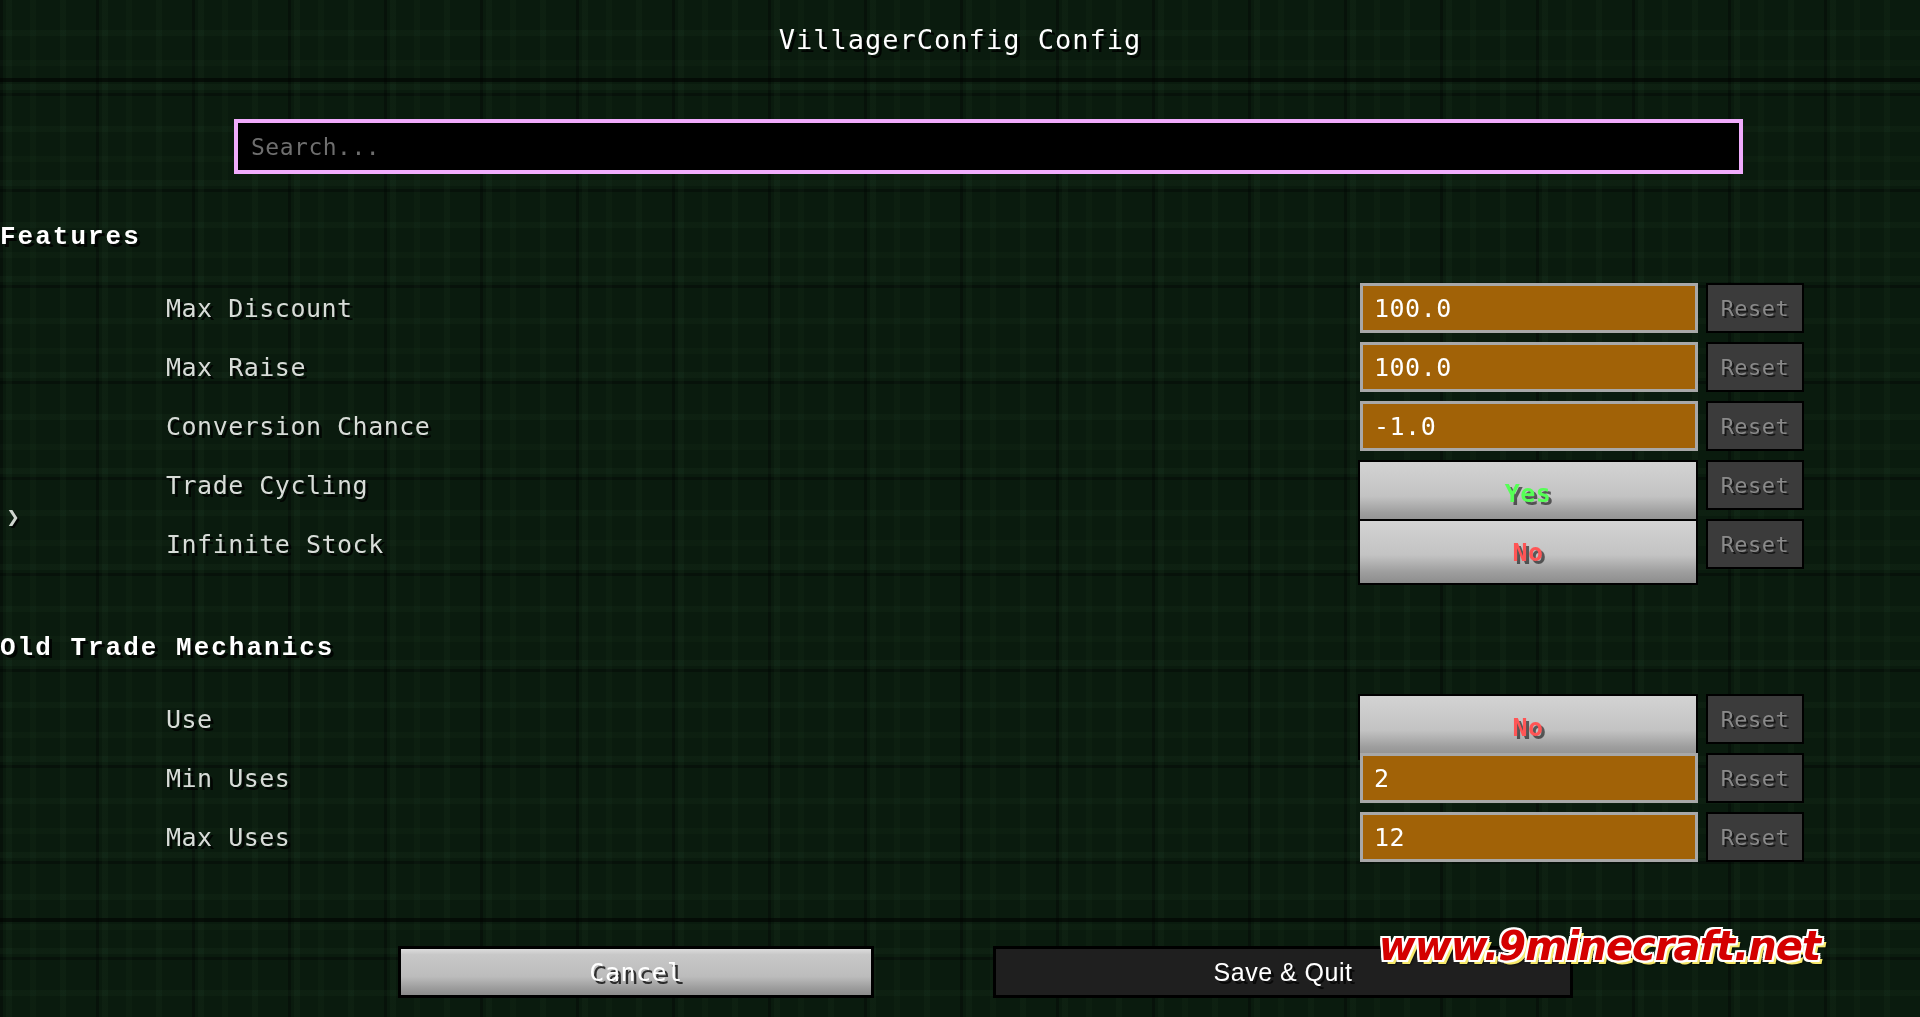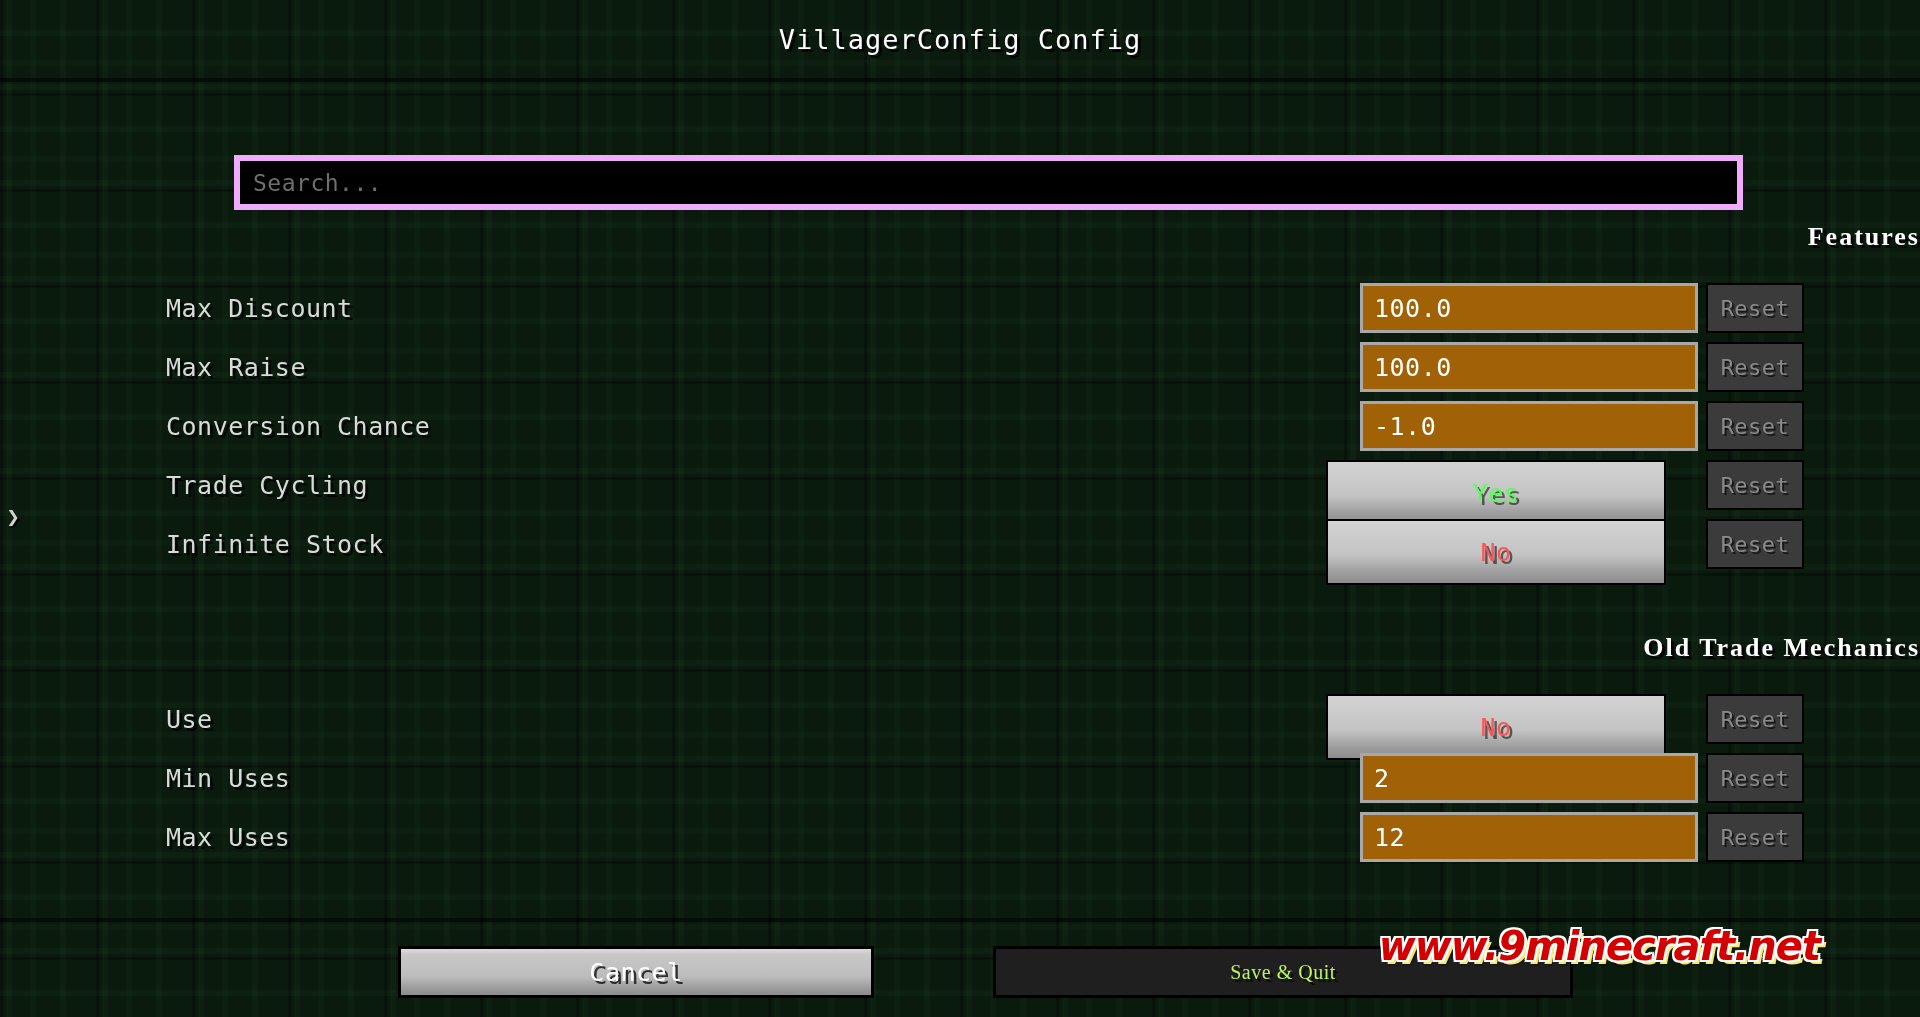--- a/index.html
+++ b/index.html
@@ -89,39 +89,39 @@
   .content {
     position: absolute; left: 0; top: 82px; width: 1920px; height: 836px;
     overflow: hidden;
   }
 
   
   .search-wrap {
     position: absolute; left: 234px; top: 37px;
     width: 1509px; height: 55px;
     background: #000000;
-    border: 6px solid #f0abfc;
-    box-sizing: border-box;
-    display: flex; align-items: center; margin-top: 36px;
+    border: 4px solid #f0abfc;
+    box-sizing: border-box;
+    display: flex; align-items: center;
   }
   .search-placeholder {
     padding-left: 13px;
     font-family: "DejaVu Sans Mono", monospace;
     font-size: 23px;
     color: #6e6e6e;
     letter-spacing: 0.5px;
     white-space: nowrap;
   }
 
   
   .section-header {
     position: absolute;
     width: 1920px;
-    text-align: right;
-    font-family: Liberation Serif, serif;
+    text-align: left;
+    font-family: Liberation Mono, monospace;
     font-size: 26px;
     font-weight: bold;
     letter-spacing: 2px;
     color: #ffffff;
     text-shadow: 3px 3px 0 rgba(0,0,0,0.85);
   }
 
   
   .row {
     position: absolute;
@@ -150,26 +150,26 @@
   .ctrl-input .val {
     padding-left: 11px;
     font-family: "DejaVu Sans Mono", monospace;
     font-size: 25px;
     color: #ffffff;
     letter-spacing: 0.5px;
   }
 
   
   .ctrl-toggle {
-    position: absolute; left: 1326px; top: 3px;
+    position: absolute; left: 1358px; top: 3px;
     width: 340px; height: 66px;
     box-sizing: border-box;
     border: 2px solid #000000;
     background: linear-gradient(180deg, #d3d3d3 0%, #c3c3c3 55%, #9e9e9e 82%, #8d8d8d 100%);
-    display: flex; align-items: center; justify-content: center;
+    display: flex; align-items: center; justify-content: center; font-weight: bold;
   }
   .ctrl-toggle .tval {
     font-family: "DejaVu Sans Mono", monospace;
     font-size: 25px;
     letter-spacing: 0.5px;
     text-shadow: 3px 3px 0 rgba(0,0,0,0.55);
   }
   .tval.yes { color: #55ff55; }
   .tval.no  { color: #ff5555; }
 
@@ -218,23 +218,23 @@
   }
   .btn-save {
     position: absolute; left: 993px; top: 24px;
     width: 580px; height: 52px;
     box-sizing: border-box;
     border: 3px solid #000000;
     background: #1f1f1f;
     display: flex; align-items: center; justify-content: center;
   }
   .btn-save .lbl {
-    font-family: Liberation Serif, serif;
-    font-size: 20px;
-    color: #bef264;
+    font-family: Liberation Sans, sans-serif;
+    font-size: 25px;
+    color: #ffffff;
     letter-spacing: 0.5px;
     text-shadow: 3px 3px 0 rgba(0,0,0,0.7);
   }
 
   
   .watermark {
     position: absolute; left: 1340px; top: 918px;
     width: 480px; height: 56px;
     display: flex; align-items: center; justify-content: flex-end;
     font-family: "DejaVu Sans", sans-serif;

